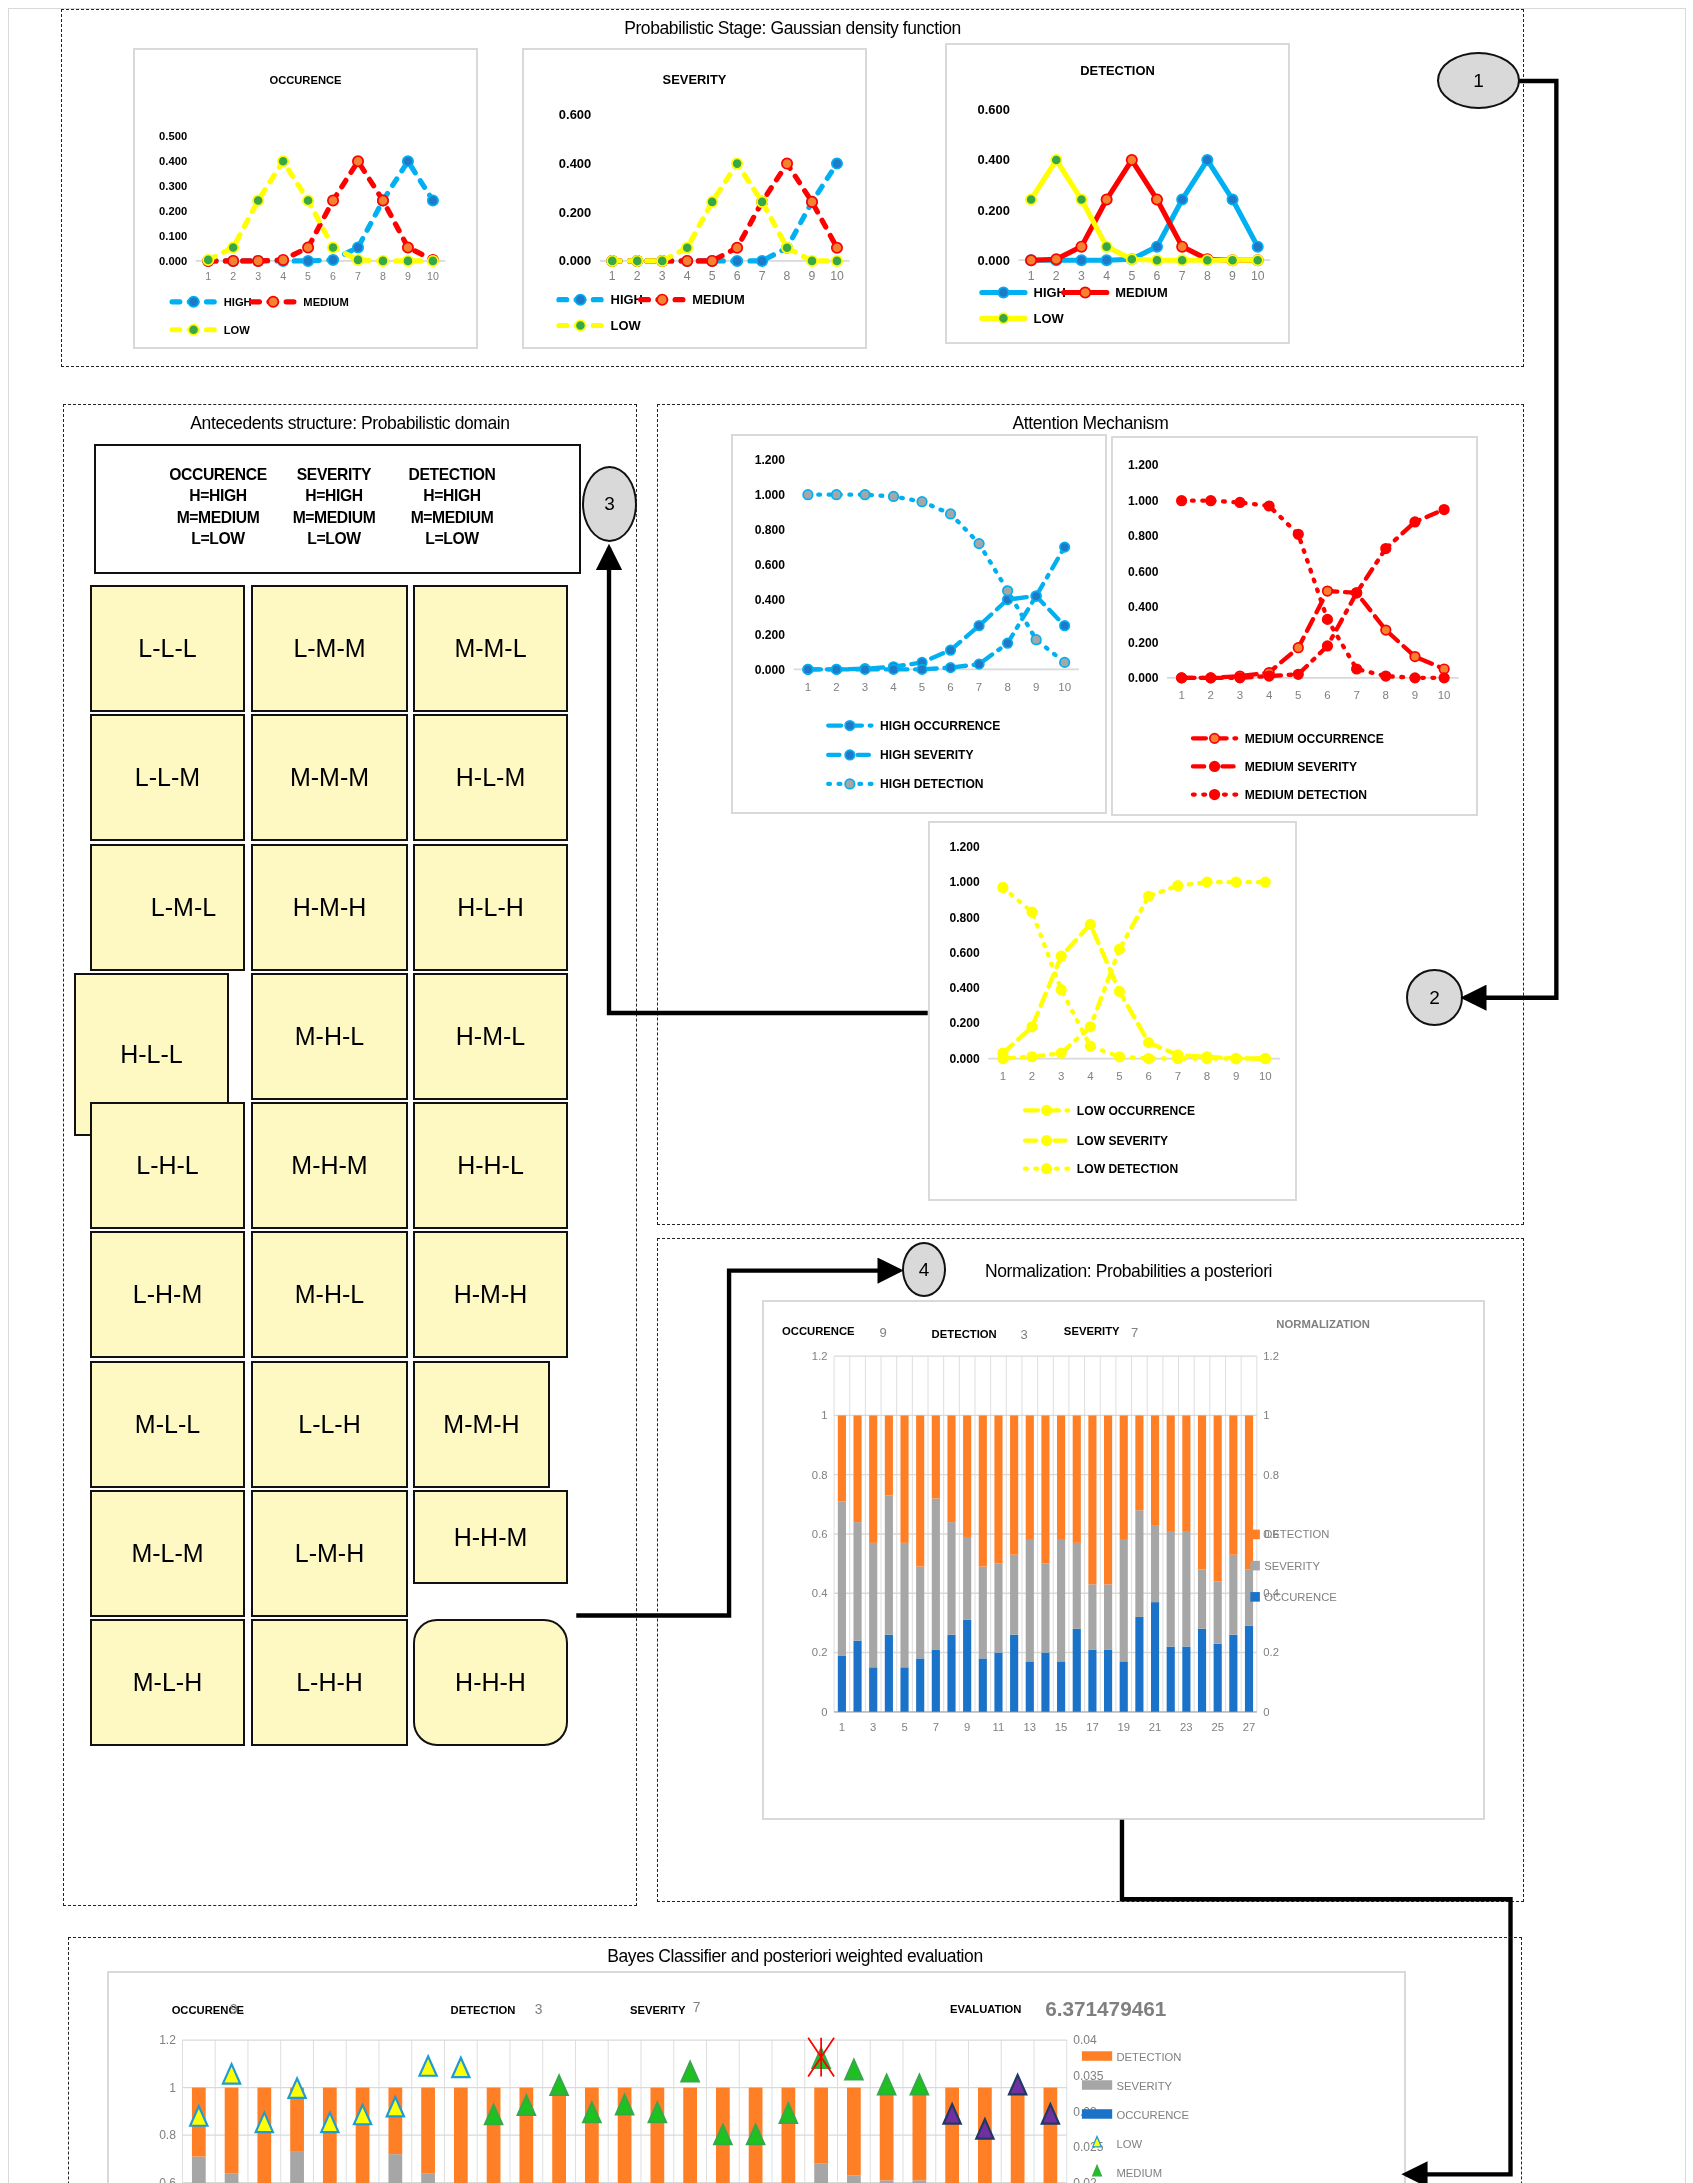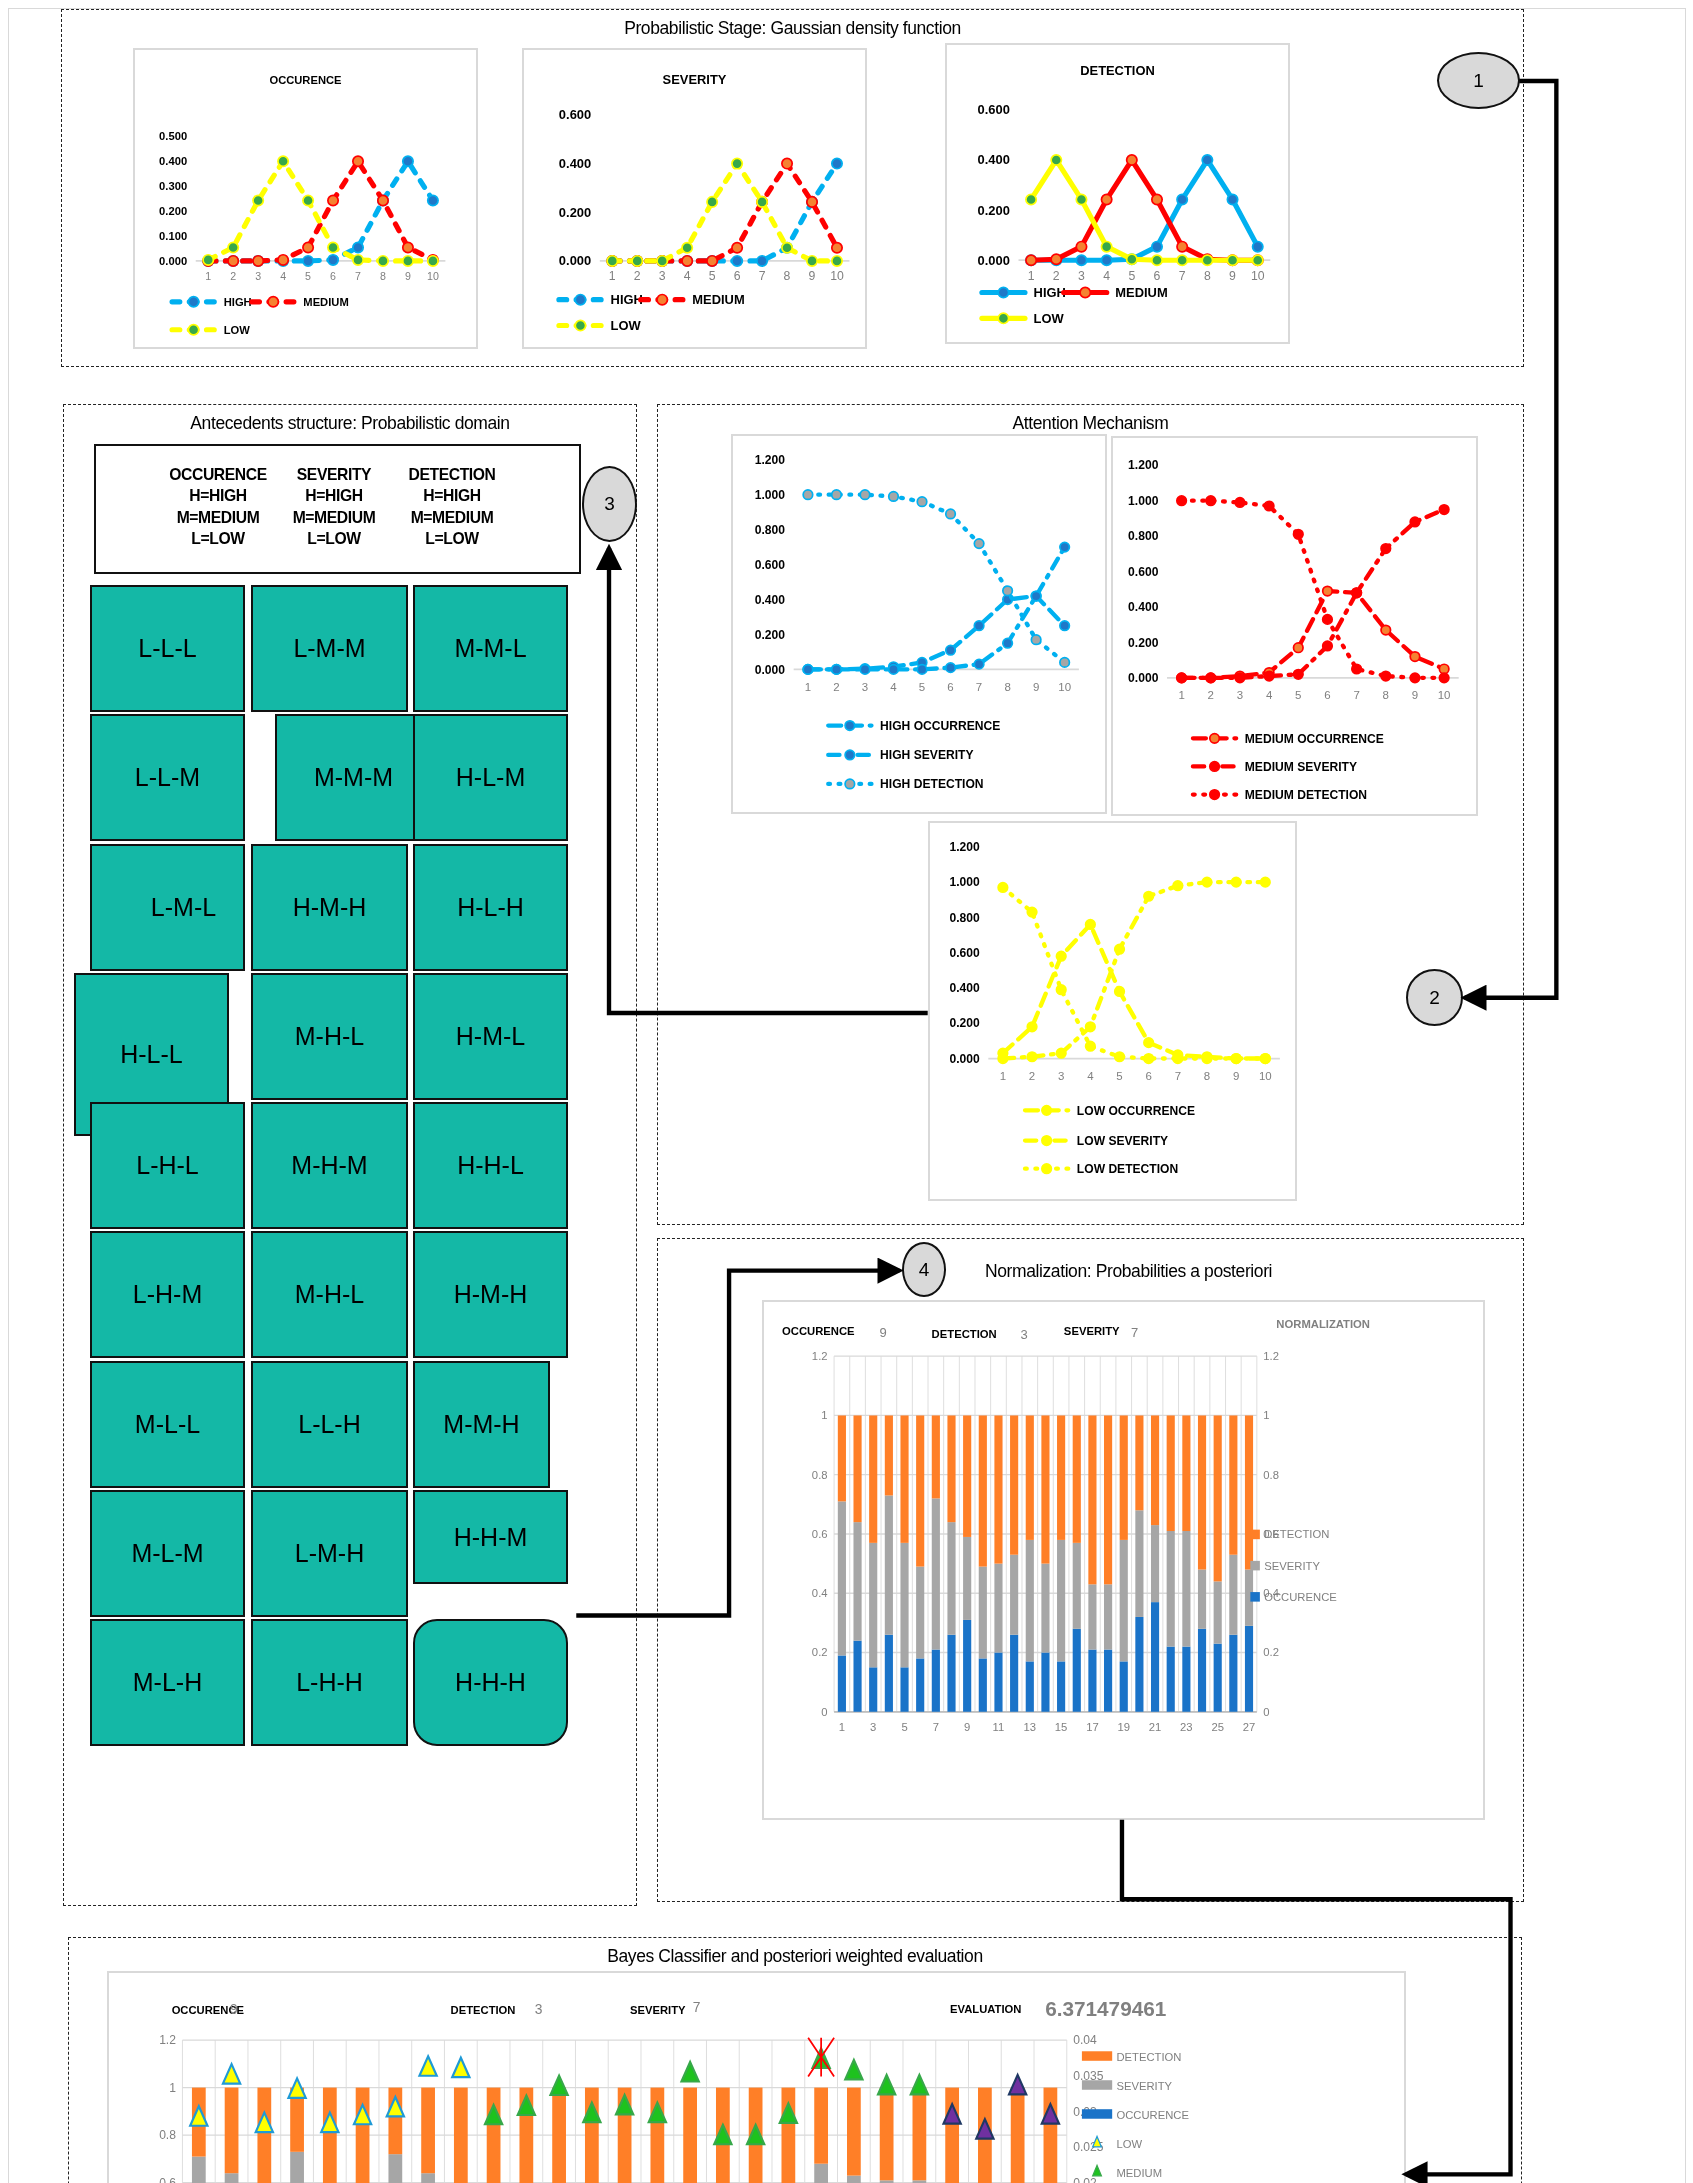--- a/index.html
+++ b/index.html
@@ -5,21 +5,21 @@
   html, body { margin: 0; padding: 0; background: #ffffff; }
   body { width: 1693px; height: 2419px; position: relative; overflow: hidden;
          font-family: "Liberation Sans", "DejaVu Sans", sans-serif; color: #000; }
   .outer { position: absolute; left: 7.9px; top: 7.9px; width: 1678px; height: 2403px; border: 0.9px solid #d9d9d9; box-sizing: border-box; }
   .panel { position: absolute; border: 1.3px dashed #222; box-sizing: border-box; }
   .panel-title { position: absolute; left: 0; right: 0; text-align: center; font-size: 17.5px; font-family: "Liberation Sans Narrow", "Liberation Sans", sans-serif; letter-spacing: -0.4px; }
   .chart-box { position: absolute; border: 2.2px solid #d9d9d9; background: #fff; box-sizing: border-box; }
   .chart-box svg { position: absolute; left: 0; top: 0; width: 100%; height: 100%; }
   .legend-box { position: absolute; border: 2.2px solid #111; background: #fff; box-sizing: border-box; }
   .legend-grid { position: absolute; display: grid; grid-template-columns: 118px 114px 122px; row-gap: 3.5px; font-weight: bold; font-size: 15.7px; text-align: center; letter-spacing: -0.4px; }
-  .cell { position: absolute; border: 2.2px solid #111; box-sizing: border-box; display: flex; align-items: center; justify-content: center; font-size: 25px; background: #14b8a6; }
+  .cell { position: absolute; border: 2.2px solid #111; box-sizing: border-box; display: flex; align-items: center; justify-content: center; font-size: 25px; background: #fef9c3; }
   .step-circle { position: absolute; border: 2.2px solid #111; border-radius: 50%; background: #d9d9d9; display: flex; align-items: center; justify-content: center; font-size: 19px; box-sizing: border-box; }
   svg text { font-family: "Liberation Sans", "DejaVu Sans", sans-serif; }
   .arrows { position: absolute; left: 0; top: 0; width: 1693px; height: 2419px; pointer-events: none; }
 </style>
 </head>
 <body>
 
 <div class="outer"></div>
 
 <div class="panel" style="left:61px; top:8.7px; width:1463px; height:358px;">
@@ -232,21 +232,21 @@
       <div>L=LOW</div>
       <div>L=LOW</div>
       <div>L=LOW</div>
     </div>
 </div>
 <div id="rule-grid">
     <div class="cell" style="left: 90px; top: 585px; width: 155px; height: 127px;">L-L-L</div>
     <div class="cell" style="left: 251px; top: 585px; width: 157px; height: 127px;">L-M-M</div>
     <div class="cell" style="left: 413px; top: 585px; width: 155px; height: 127px;">M-M-L</div>
     <div class="cell" style="left: 90px; top: 714px; width: 155px; height: 127px;">L-L-M</div>
-    <div class="cell" style="left: 251px; top: 714px; width: 157px; height: 127px; margin-left: 24px;">M-M-M</div>
+    <div class="cell" style="left: 251px; top: 714px; width: 157px; height: 127px;">M-M-M</div>
     <div class="cell" style="left: 413px; top: 714px; width: 155px; height: 127px;">H-L-M</div>
     <div class="cell" style="left: 90px; top: 844px; width: 155px; height: 127px; padding-left: 32px;">L-M-L</div>
     <div class="cell" style="left: 251px; top: 844px; width: 157px; height: 127px;">H-M-H</div>
     <div class="cell" style="left: 413px; top: 844px; width: 155px; height: 127px;">H-L-H</div>
     <div class="cell" style="left: 74px; top: 973px; width: 155px; height: 163px;">H-L-L</div>
     <div class="cell" style="left: 251px; top: 973px; width: 157px; height: 127px;">M-H-L</div>
     <div class="cell" style="left: 413px; top: 973px; width: 155px; height: 127px;">H-M-L</div>
     <div class="cell" style="left: 90px; top: 1102px; width: 155px; height: 127px;">L-H-L</div>
     <div class="cell" style="left: 251px; top: 1102px; width: 157px; height: 127px;">M-H-M</div>
     <div class="cell" style="left: 413px; top: 1102px; width: 155px; height: 127px;">H-H-L</div>

